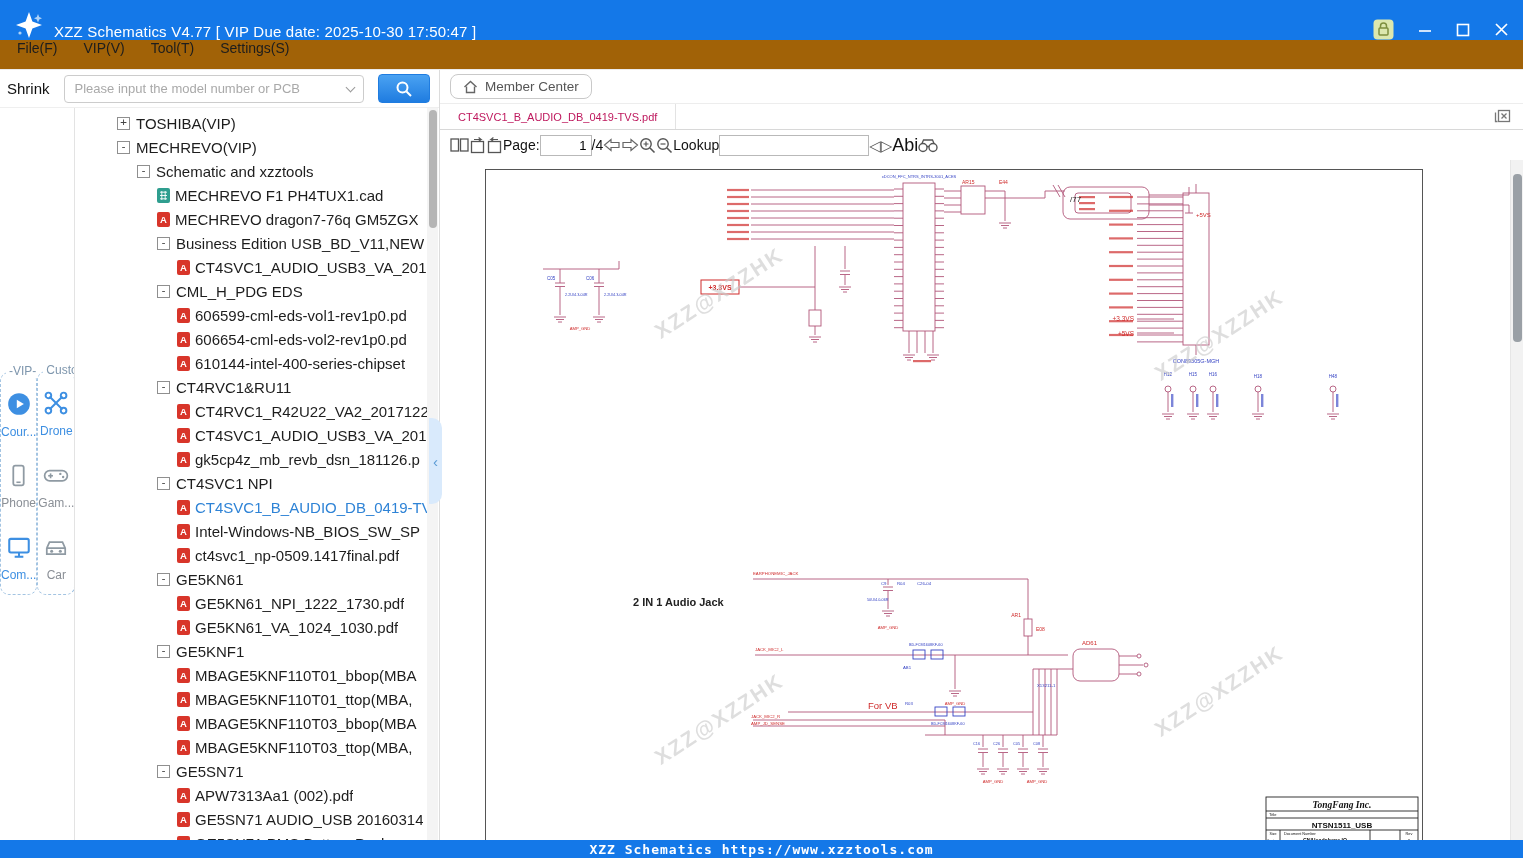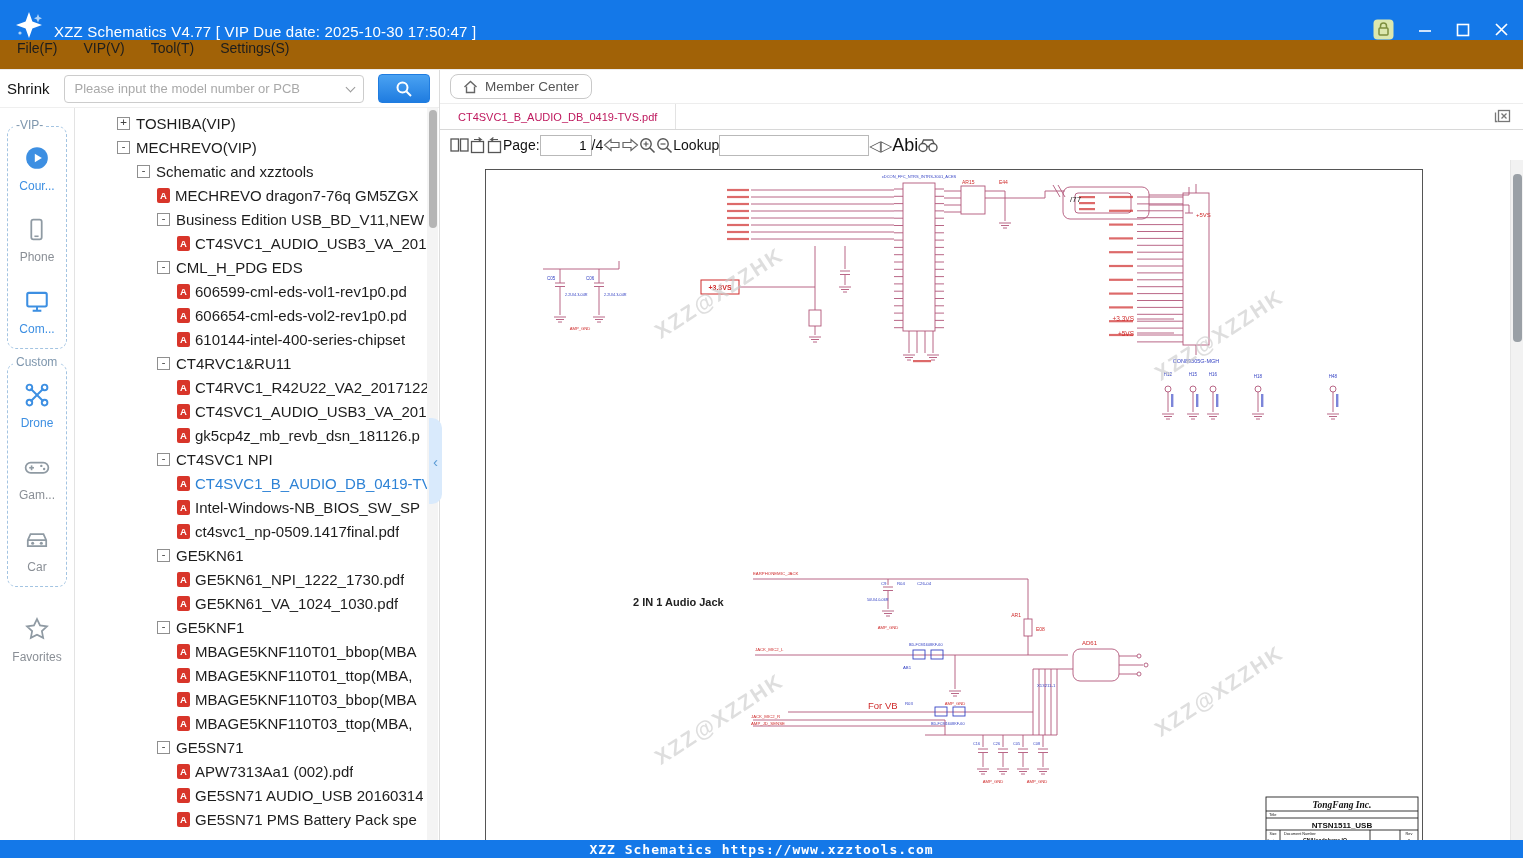--- a/index.html
+++ b/index.html
@@ -24,21 +24,21 @@
   .search-row{flex:0 0 38px;display:flex;align-items:center;padding:0 7px;gap:14px;border-bottom:1px solid #efefef}
   .shrink{font-size:15px;color:#111;cursor:pointer}
   .model-box{position:relative;width:300px}
   .model-box input{width:100%;height:28px;border:1px solid #ccc;border-radius:4px;padding:0 26px 0 10px;font-size:13px;color:#ec4899;outline:none}
   .model-box input::placeholder{color:#a9a9a9}
   .model-box .chev{position:absolute;right:10px;top:9px;width:7px;height:7px;border-right:1.6px solid #999;border-bottom:1.6px solid #999;transform:rotate(45deg)}
   .search-btn{width:52px;height:29px;background:linear-gradient(#4aa2f2,#1f7ce0);border:1px solid #1f7ce0;border-radius:4px;display:flex;align-items:center;justify-content:center;cursor:pointer}
   .left-body{flex:1;display:flex;min-height:0}
 
   
-  .sidebar{flex:0 0 75px;width:75px;border-right:1px solid #e3e3e3;display:flex;flex-direction:column;align-items:center;padding-top:4px;overflow:hidden}
+  .sidebar{flex:0 0 75px;width:75px;border-right:1px solid #e3e3e3;display:flex;flex-direction:row;align-items:center;padding-top:4px;overflow:hidden}
   .side-group{position:relative;border:1px dashed #a3c4e2;border-radius:9px;width:60px;padding:18px 0 12px;display:flex;flex-direction:column;align-items:center;gap:24px;margin-top:14px}
   .side-group.noborder{border-color:transparent;margin-top:22px;padding-top:6px}
   .group-label{position:absolute;top:-9px;left:5px;background:#fff;font-size:12px;padding:0 3px;color:#7e96ad;white-space:nowrap}
   .side-item{display:flex;flex-direction:column;align-items:center;gap:4px;cursor:pointer}
   .side-item .lbl{font-size:12px;color:#8a8f96;max-width:66px;white-space:nowrap;overflow:hidden}
   .side-item.accent .lbl{color:#3d8fe2}
 
   
   .tree-wrap{flex:1;position:relative;overflow:hidden;min-width:0}
   .tree{padding-top:3px}
@@ -211,20 +211,29 @@
                 <span class="expander">+</span>
                 <span class="t-label">TOSHIBA(VIP)</span>
               </div>
               <div class="tree-row" style="padding-left: 42px;">
                 <span class="expander">-</span>
                 <span class="t-label">MECHREVO(VIP)</span>
               </div>
               <div class="tree-row" style="padding-left: 62px;">
                 <span class="expander">-</span>
                 <span class="t-label">Schematic and xzztools</span>
+              </div>
+              <div class="tree-row" style="padding-left: 82px;">
+                <span class="t-icon">
+                  <svg width="13" height="15" viewBox="0 0 13 15">
+                    <rect width="13" height="15" rx="2" fill="#2f9e8f"></rect>
+                    <path d="M3 4.2h7M3 7.5h7M3 10.8h7M4.8 3v9M8.2 3v9" stroke="#fff" stroke-width="0.9"></path>
+                  </svg>
+                </span>
+                <span class="t-label">MECHREVO F1 PH4TUX1.cad</span>
               </div>
               <div class="tree-row" style="padding-left: 82px;">
                 <span class="t-icon">
                   <svg width="13" height="15" viewBox="0 0 13 15">
                     <rect width="13" height="15" rx="2" fill="#d8352a"></rect>
                     <text x="6.5" y="11.3" font-size="9.5" font-weight="bold" fill="#fff" text-anchor="middle" font-family="Liberation Sans,sans-serif">A</text>
                   </svg>
                 </span>
                 <span class="t-label">MECHREVO dragon7-76q GM5ZGX</span>
               </div>

